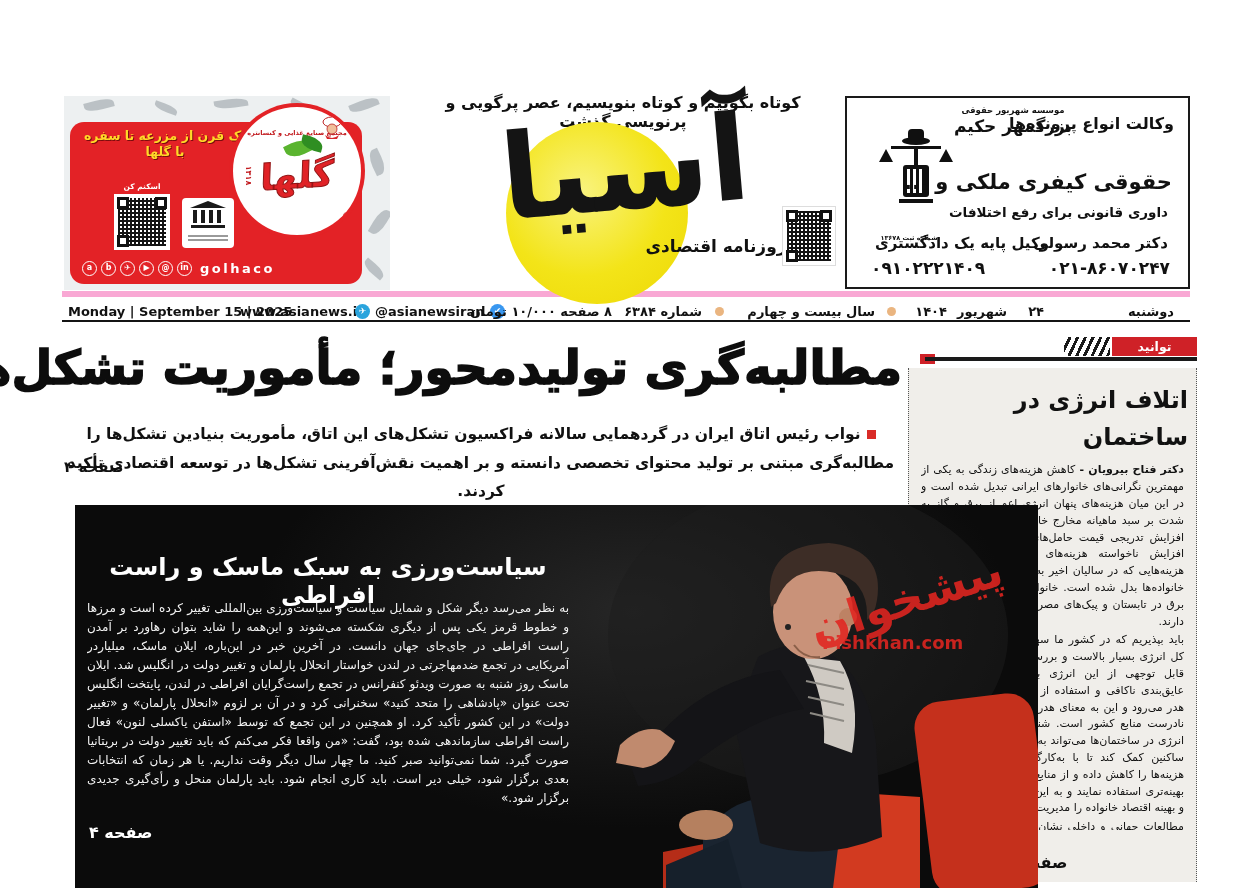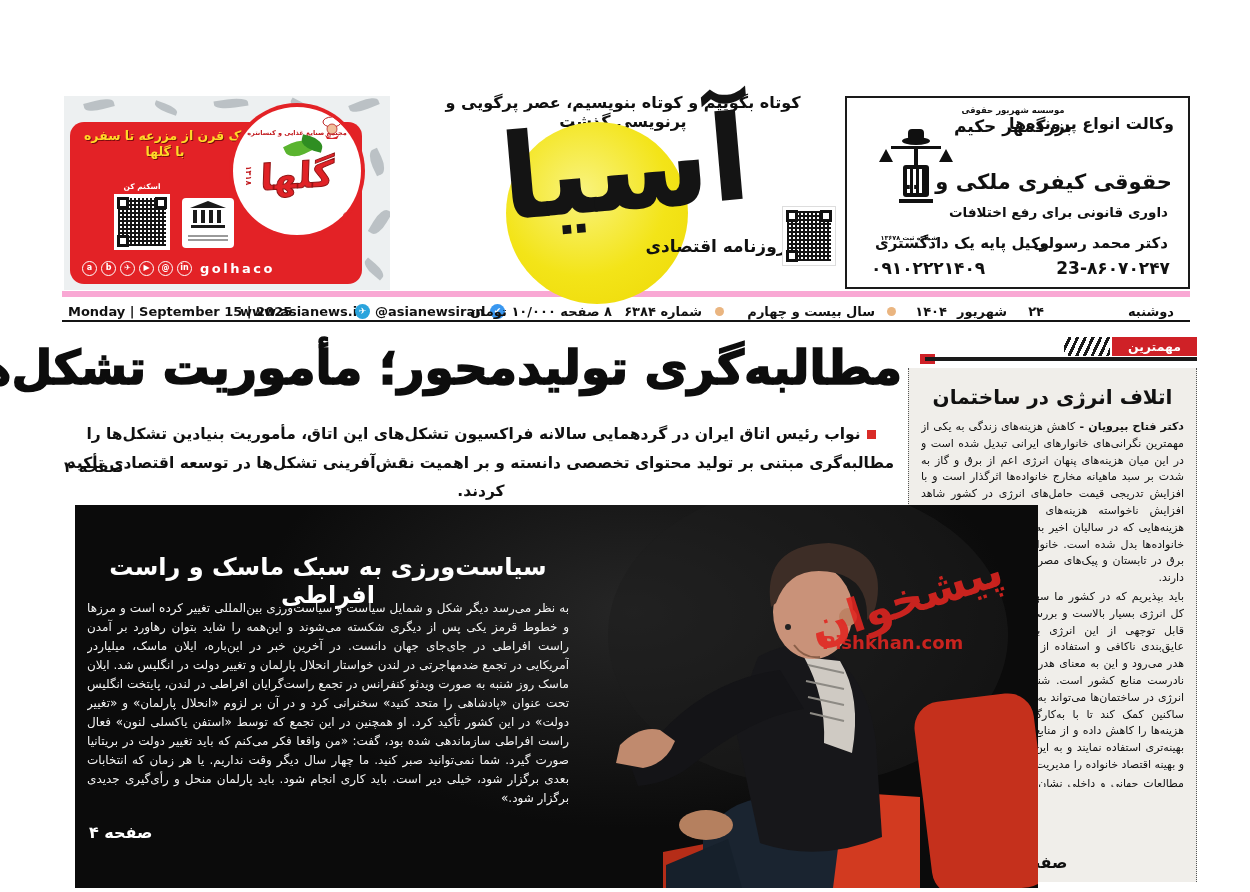--- a/index.html
+++ b/index.html
@@ -83,21 +83,21 @@
 
   
   .note-tab{left:1112px;top:337px;width:85px;height:19px;background:#cf2127;color:#fff;font-size:12.5px;
       font-weight:bold;text-align:center;line-height:19px;z-index:2;}
   .note-stripes{left:1064px;top:337px;width:46px;height:19px;
       background:repeating-linear-gradient(115deg,transparent 0 4px,#1a1a1a 4px 7px);}
   .note-line{left:925px;top:357px;width:272px;height:4px;background:#1a1a1a;}
   .note-redsq{left:920px;top:354px;width:15px;height:10px;background:#cf2127;}
   .note-box{left:908px;top:368px;width:289px;height:514px;background:#f0eeea;
       border-left:1.5px dotted #555;border-right:1.5px dotted #555;}
-  .note-title{margin:14px 8px 6px 8px;text-align:center;font-size:20px;font-weight:bold;line-height:1.55;}
+  .note-title{margin:14px 8px 6px 8px;font-size:24px;font-weight:bold;line-height:1.55;}
   .note-body{margin:4px 12px;font-size:11px;line-height:16.8px;text-align:justify;height:368px;overflow:hidden;}
   .note-body p{margin:0 0 2px 0;}
   .note-page{position:absolute;left:95px;bottom:10px;font-size:16px;font-weight:bold;}
 
   
   .musk{left:75px;top:505px;width:963px;height:383px;overflow:hidden;
       background:radial-gradient(ellipse 520px 300px at 58% 28%, #262626 0%, #0b0b0b 72%);}
   .musk-title{position:absolute;left:12px;top:48px;width:482px;text-align:center;color:#fff;
       font-size:24px;font-weight:bold;}
   .musk-body{position:absolute;left:12px;top:94px;width:482px;height:214px;overflow:hidden;color:#f3f3f3;
@@ -207,21 +207,21 @@
         <rect x="52" y="59" width="3" height="24" fill="#fff"></rect>
         <rect x="58" y="59" width="3" height="24" fill="#fff"></rect>
         <rect x="38" y="89" width="34" height="4" fill="#101010"></rect>
       </svg>
     </span>
     <span class="la-reg">شماره ثبت ۱۳۶۷۸</span>
     <span class="la-fields">حقوقی کیفری ملکی و ...</span>
     <span class="la-arb">داوری قانونی برای رفع اختلافات</span>
     <span class="la-lawyer">دکتر محمد رسولی</span>
     <span class="la-ltitle">وکیل پایه یک دادگستری</span>
-    <span class="la-ph1">23-۸۶۰۷۰۲۴۷</span>
+    <span class="la-ph1">۰۲۱-۸۶۰۷۰۲۴۷</span>
     <span class="la-ph2">۰۹۱۰۲۲۲۱۴۰۹</span>
   </div>
 
   <div class="abs dateline">
     <span style="left:6px;">Monday | September 15 | 2025</span>
     <span style="left:178px;">www.asianews.ir</span>
     <i class="badge tg" style="left:293px;">✈</i>
     <span style="left:313px;">@asianewsiran</span>
     <i class="badge vf" style="left:428px;">✔</i>
 
@@ -238,21 +238,21 @@
 
   <div class="abs lead">
     <h1 class="fa heavy">مطالبه‌گری تولیدمحور؛ مأموریت تشکل‌ها</h1>
     <div class="lead-sum fa">
       <span class="red-sq"></span><span>نواب رئیس اتاق ایران در گردهمایی سالانه فراکسیون تشکل‌های این اتاق، مأموریت بنیادین تشکل‌ها را مطالبه‌گری مبتنی بر تولید محتوای تخصصی دانسته و بر اهمیت نقش‌آفرینی تشکل‌ها در توسعه اقتصادی تأکید کردند.</span>
     </div>
     <div class="lead-page fa">صفحه ۴</div>
   </div>
 
   <div class="abs note-stripes"></div>
-  <div class="abs note-tab fa">مهمترین</div>
+  <div class="abs note-tab fa">توانید</div>
   <div class="abs note-redsq"></div>
   <div class="abs note-line"></div>
 
   <div class="abs note-box">
     <div class="note-title fa">
       <div>اتلاف انرژی در ساختمان</div>
     </div>
     <div class="note-body fa">
       <p><b>دکتر فتاح بیرویان</b><b> - </b><span>کاهش هزینه‌های زندگی به یکی از مهمترین نگرانی‌های خانوارهای ایرانی تبدیل شده است و در این میان هزینه‌های پنهان انرژی اعم از برق و گاز به شدت بر سبد ماهیانه مخارج خانواده‌ها اثرگذار است و با افزایش تدریجی قیمت حامل‌های انرژی در کشور شاهد افزایش ناخواسته هزینه‌های مصرف انرژی هستیم، هزینه‌هایی که در سالیان اخیر به یکی از نگرانی‌های جدی خانواده‌ها بدل شده است. خانواده‌ها از دریافت قبض‌های برق در تابستان و پیک‌های مصرف گاز در زمستان واهمه دارند.</span></p>
       <p>باید بپذیریم که در کشور ما سهم ساختمان‌ها از مصرف کل انرژی بسیار بالاست و بررسی‌ها نشان می‌دهد بخش قابل توجهی از این انرژی به دلیل ضعف طراحی، عایق‌بندی ناکافی و استفاده از تجهیزات غیراستاندارد به هدر می‌رود و این به معنای هدر رفتن منابع مالی و اتلاف نادرست منابع کشور است. شناسایی نقاط اصلی اتلاف انرژی در ساختمان‌ها می‌تواند به مدیران، مهندسان و حتی ساکنین کمک کند تا با به‌کارگیری راهکارهای مناسب، هزینه‌ها را کاهش داده و از منابع ارزشمند انرژی به شکل بهینه‌تری استفاده نمایند و به این ترتیب به شکلی مناسب و بهینه اقتصاد خانواده را مدیریت کنند.</p>

